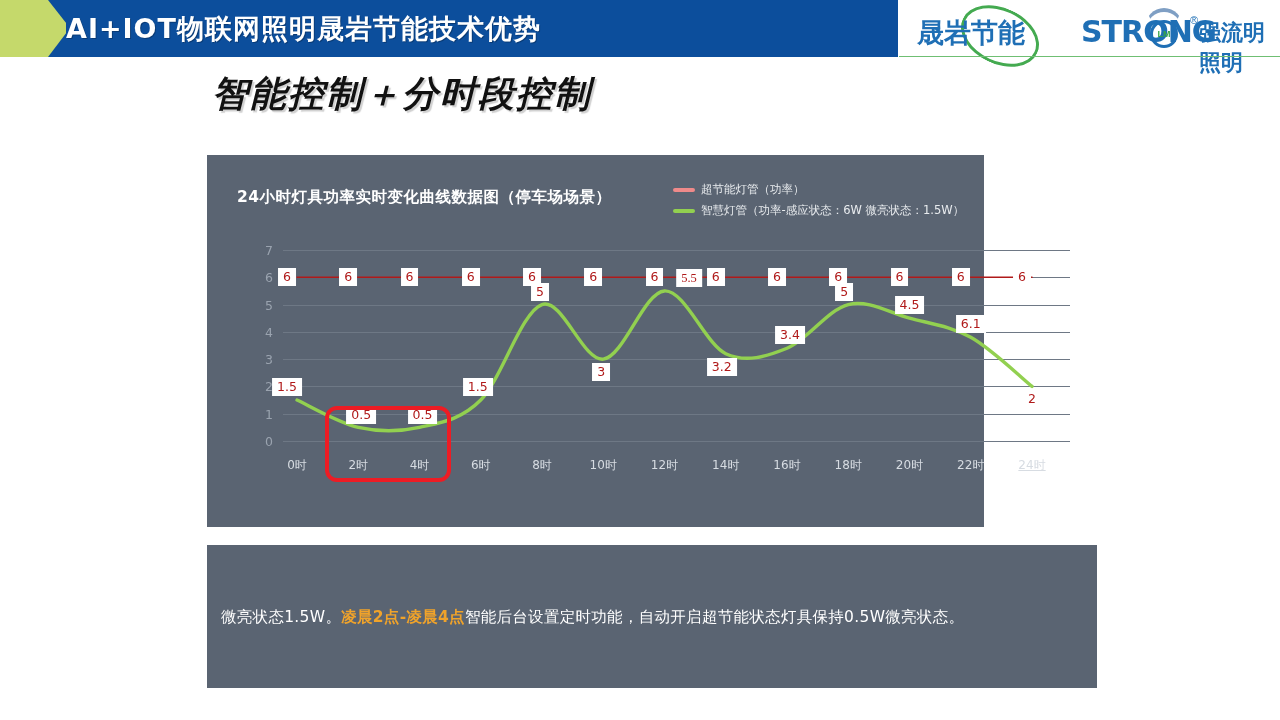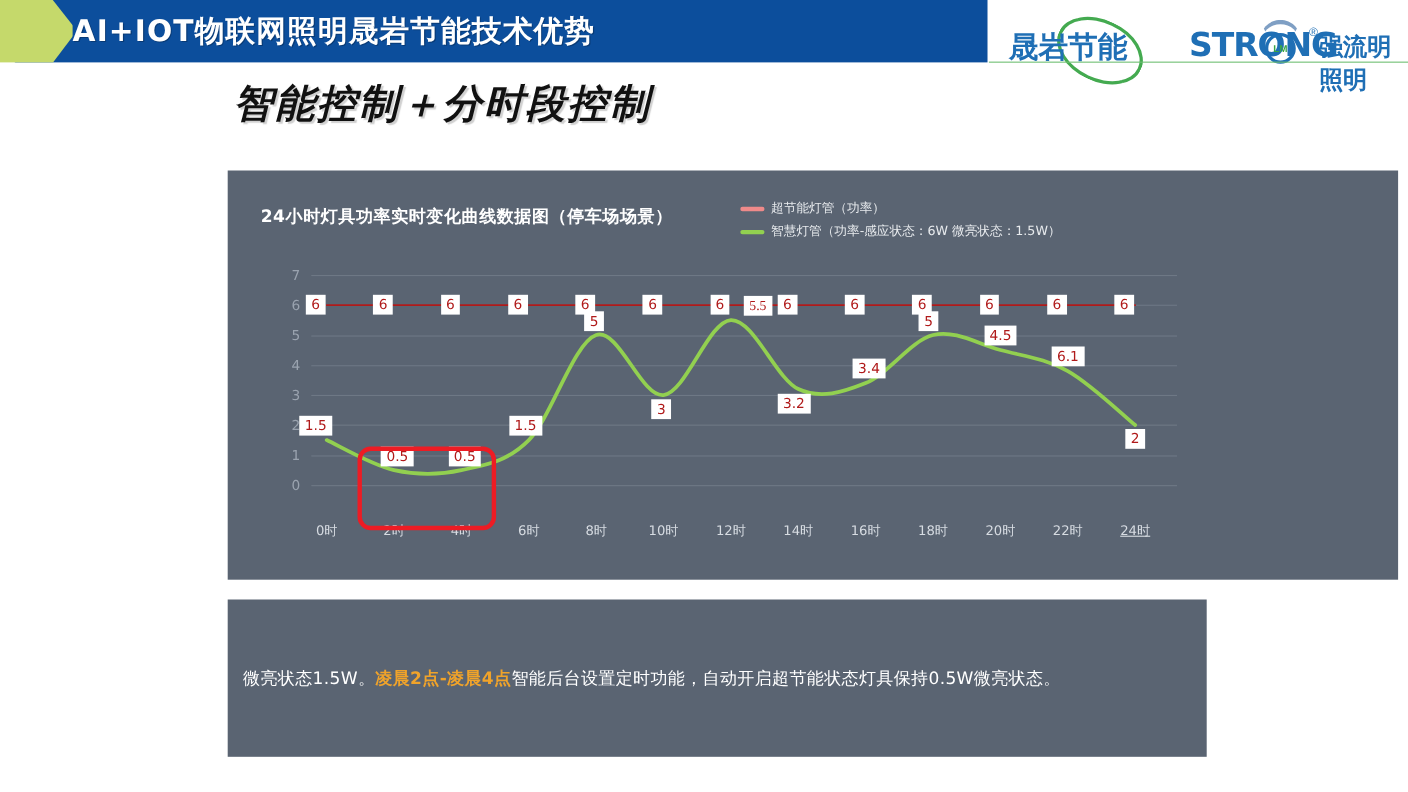--- a/index.html
+++ b/index.html
@@ -23,21 +23,21 @@
     z-index:2;
   }
   .header-title{
     position:absolute;left:66px;top:10px;width:820px;height:40px;
     color:#ffffff;font-size:27px;font-weight:bold;
     letter-spacing:1px;line-height:38px;
     text-shadow:1px 1px 0 rgba(0,0,0,.25);
     font-family:"DejaVu Sans","Liberation Sans",sans-serif;
   }
   .header-logo{
-    position:absolute;left:899px;top:16px;width:381px;height:63px;
+    position:absolute;left:899px;top:6px;width:381px;height:63px;
     background:#ffffff;
   }
   .logo-green-line{position:absolute;left:899px;top:56px;width:381px;height:1px;background:#6fbf73;}
   .logo-cn{
     position:absolute;left:18px;top:9px;font-size:27px;font-weight:bold;
     color:#1f6fb5;letter-spacing:0px;
     font-family:"DejaVu Sans","Liberation Sans",sans-serif;
   }
   .logo-swoosh{
     position:absolute;left:60px;top:2px;width:76px;height:50px;
@@ -77,21 +77,21 @@
   .slide-title{
     position:absolute;left:212px;top:70px;
     font-size:36px;font-weight:bold;font-style:italic;color:#111111;
     letter-spacing:2px;
     text-shadow:2px 2px 1px rgba(150,150,150,.45);
     font-family:"DejaVu Sans","Liberation Sans",sans-serif;
   }
 
   
   .chart-panel{
-    position:absolute;left:207px;top:155px;width:1064px;height:372px;
+    position:absolute;left:207px;top:155px;width:777px;height:372px;
     background:#5a6472;
   }
   .chart-title{
     position:absolute;left:30px;top:32px;
     color:#ffffff;font-size:15.5px;font-weight:bold;letter-spacing:.5px;
     font-family:"DejaVu Sans","Liberation Sans",sans-serif;
   }
   .legend{position:absolute;left:466px;top:25px;}
   .legend-row{display:flex;align-items:center;height:19px;margin-bottom:2px;}
   .legend-swatch{width:22px;height:4px;border-radius:2px;margin-right:6px;}
@@ -102,21 +102,20 @@
   .ylabel{
     position:absolute;color:#9aa3af;font-size:12.5px;text-align:right;
     width:22px;transform:translateY(-50%);
     font-family:"DejaVu Sans","Liberation Sans",sans-serif;
   }
   .gridline{position:absolute;height:1px;background:#6e7885;}
   .xlabel{
     position:absolute;color:#d7dce2;font-size:12px;
     transform:translateX(-50%);
     font-family:"DejaVu Sans","Liberation Sans",sans-serif;
-    margin-top:17px;
   }
   .pt-label{
     position:absolute;background:#ffffff;color:#b01a1a;
     font-size:12.5px;line-height:16px;padding:1px 5px;
     transform:translate(-50%,-50%);white-space:nowrap;
     font-family:"DejaVu Sans","Liberation Sans",sans-serif;
   }
   .redbox{
     position:absolute;border:4px solid #ed1c24;border-radius:12px;
   }

